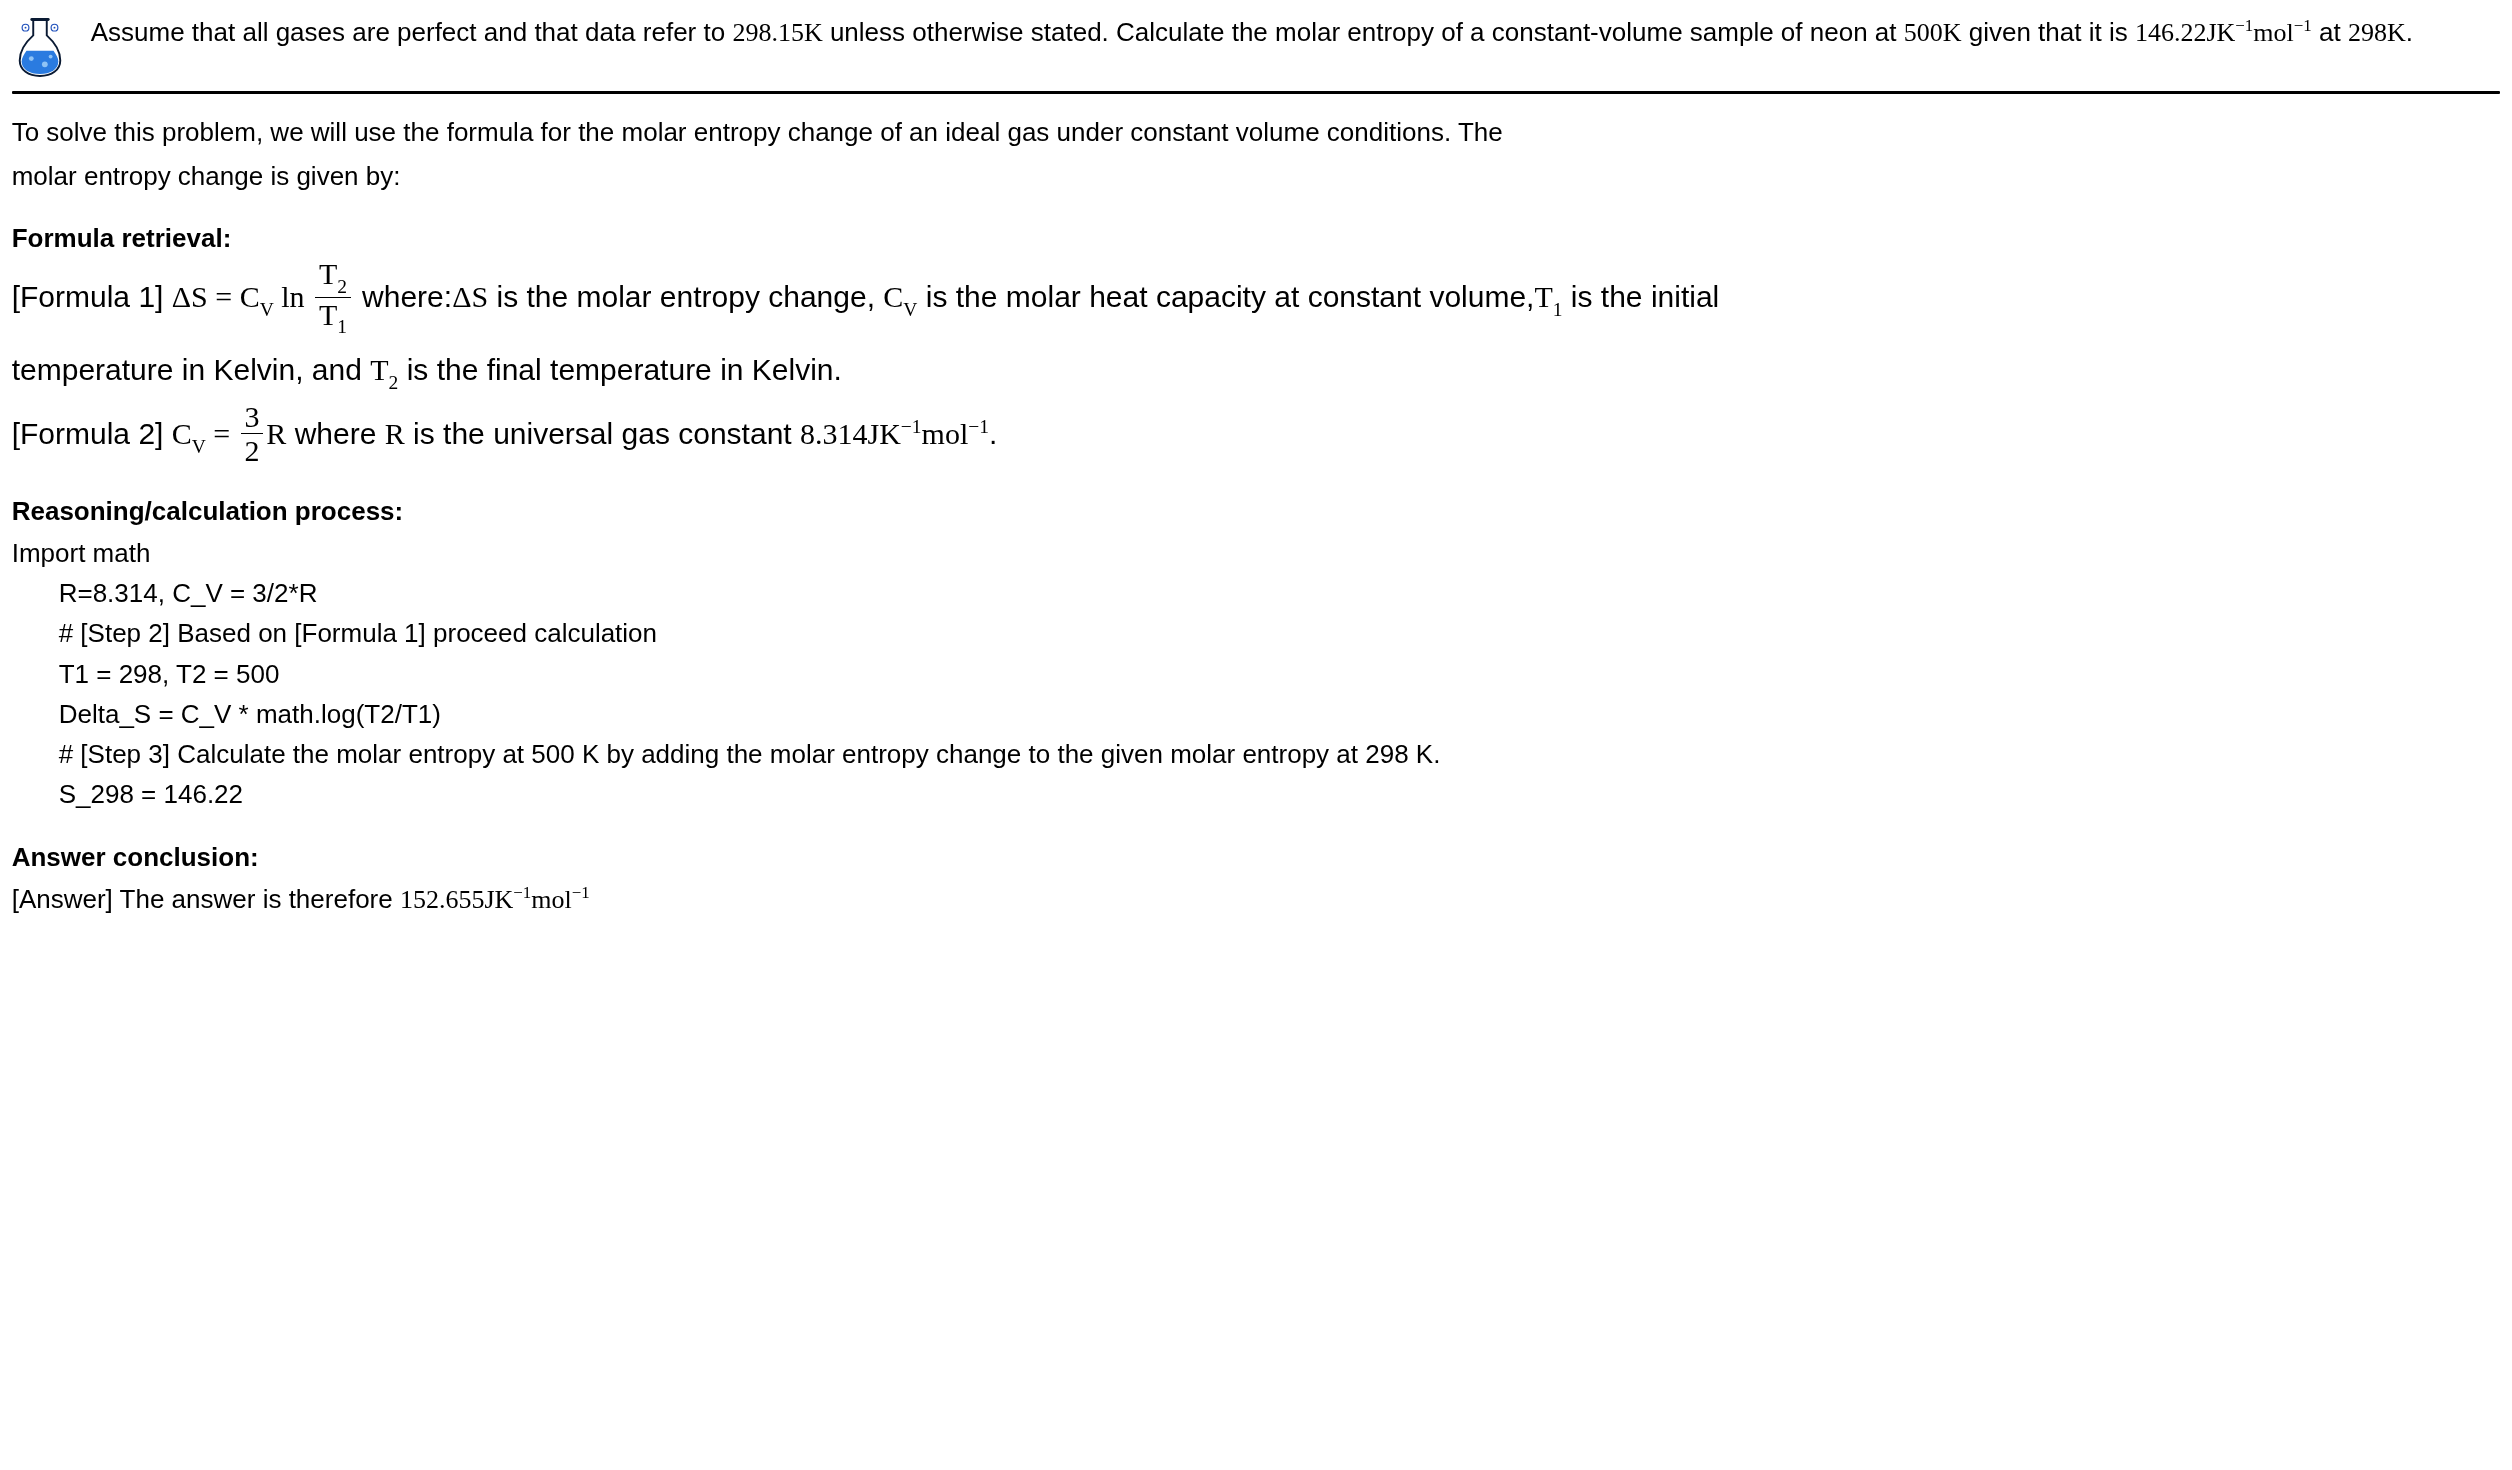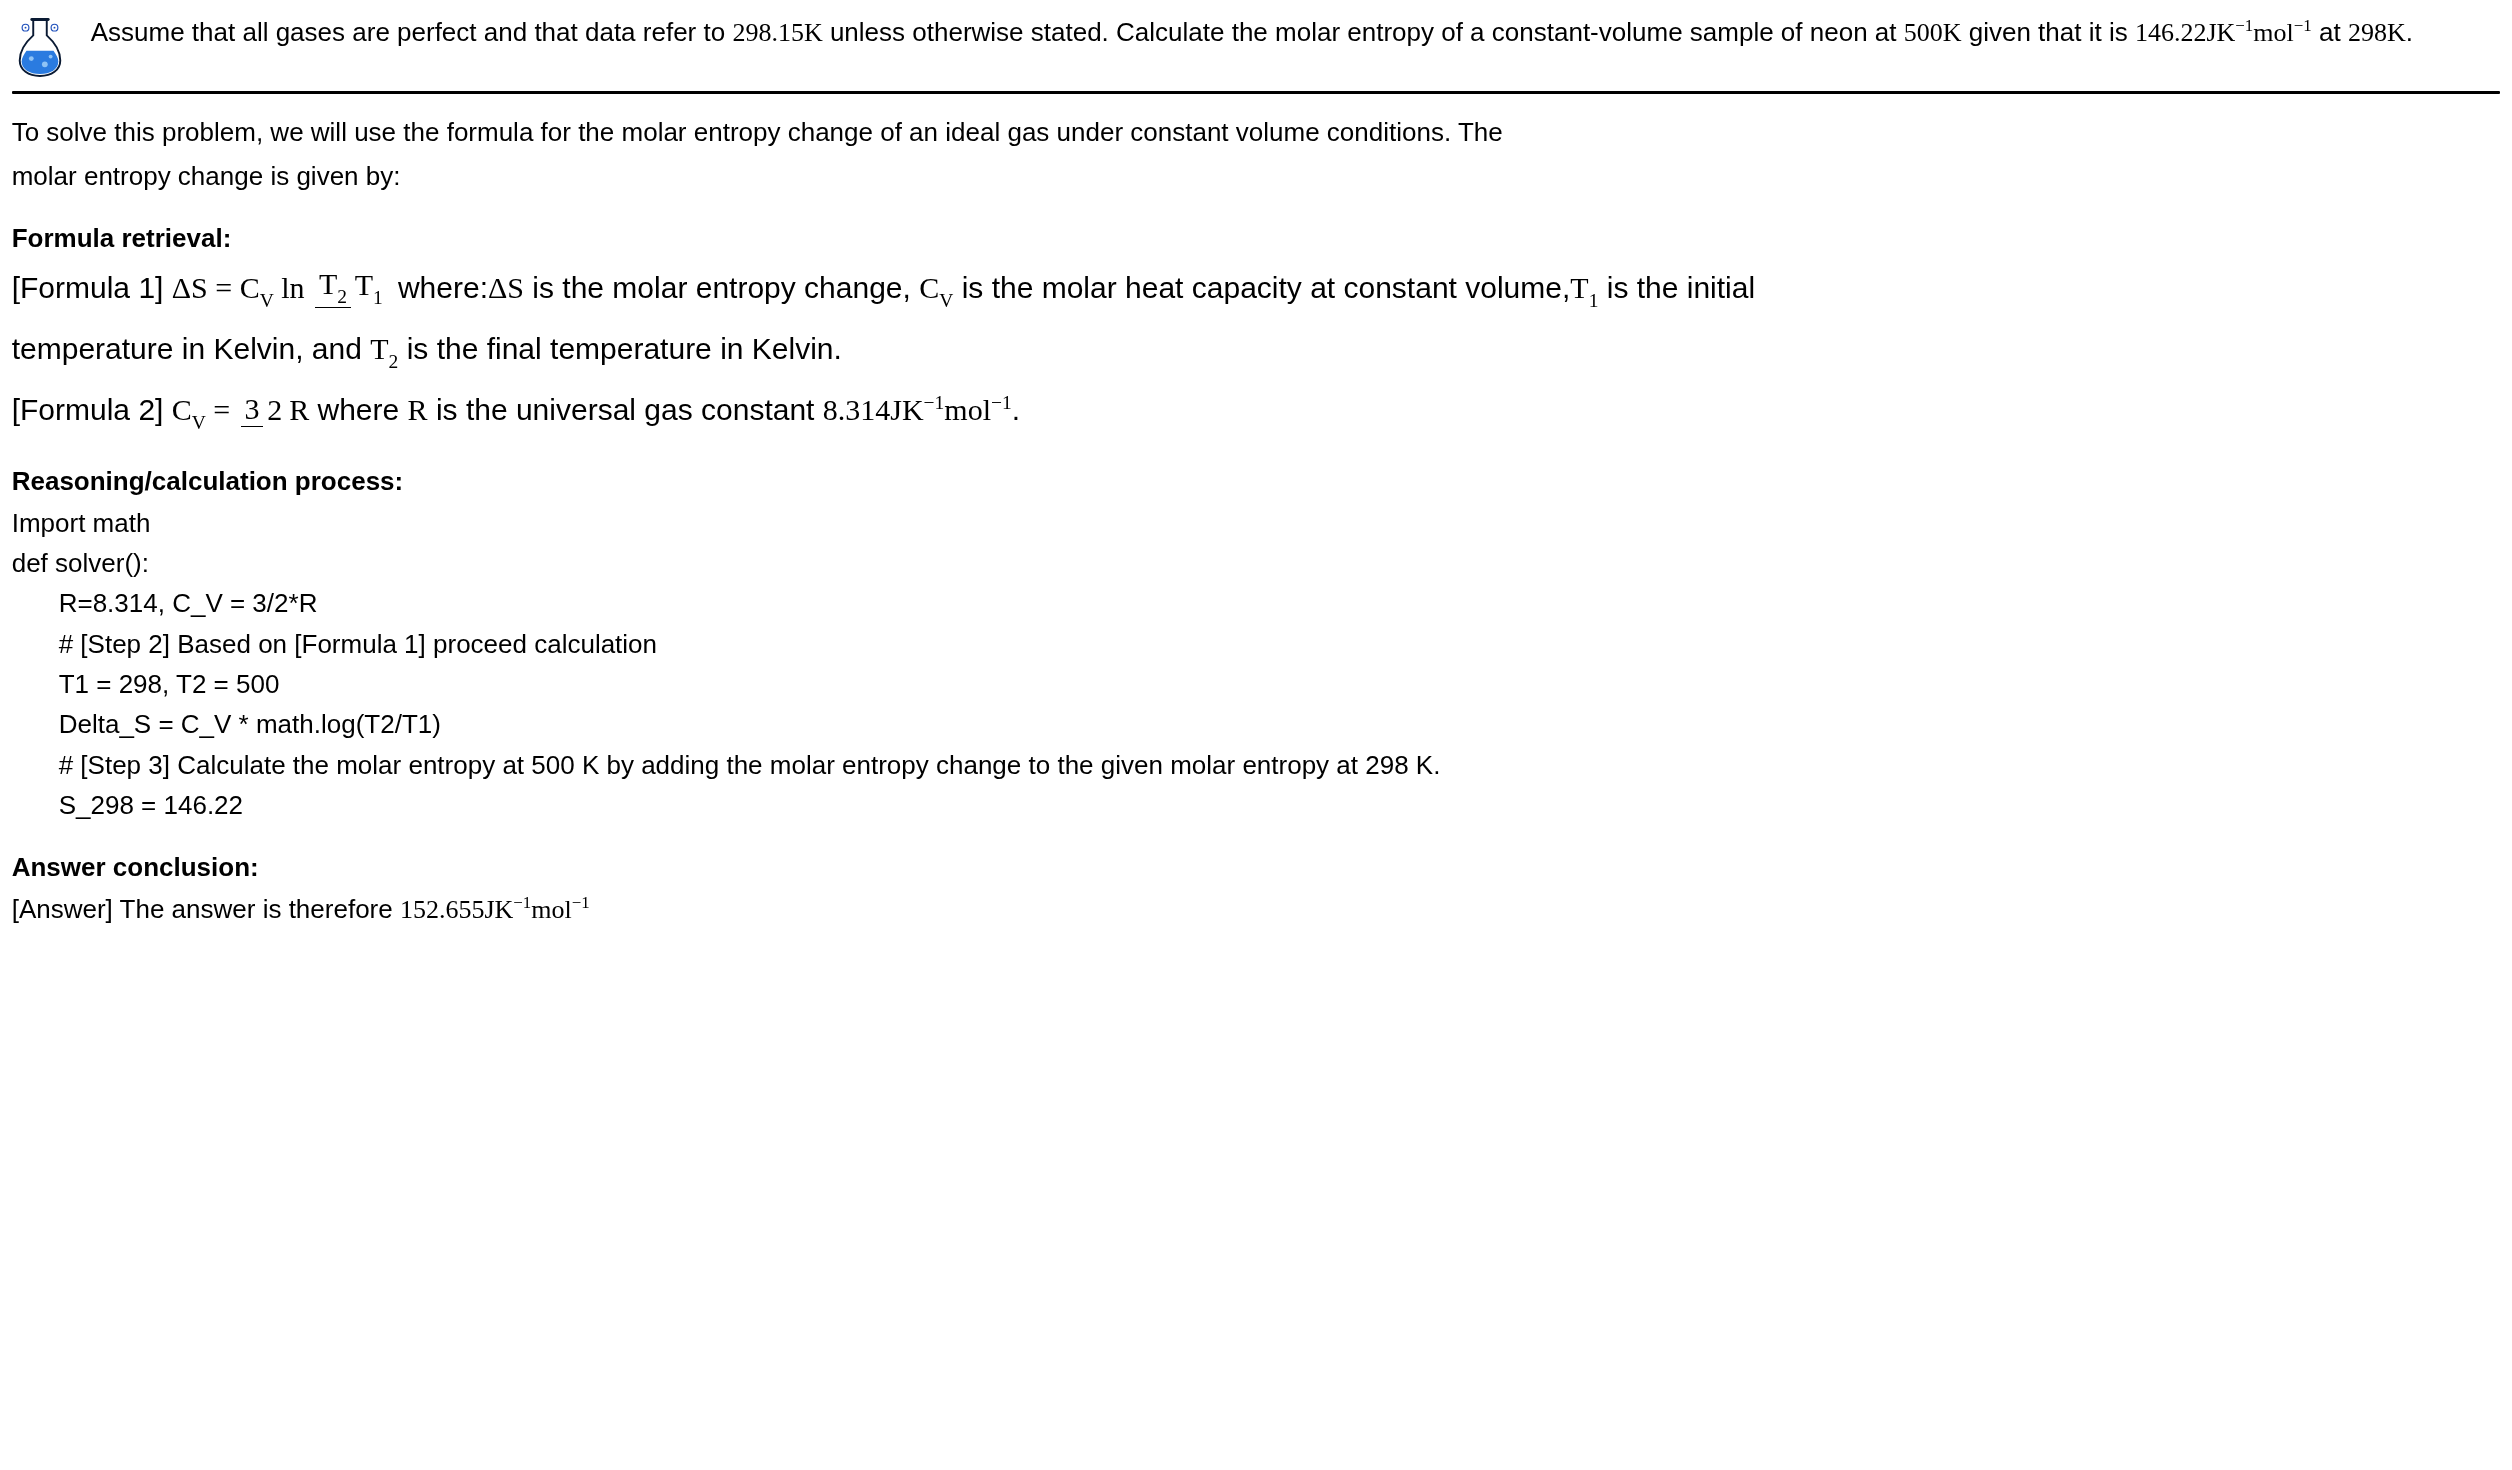--- a/index.html
+++ b/index.html
@@ -47,21 +47,21 @@
       font-size: 26px;
       margin-top: 23px;
       margin-bottom: 1.9px;
     }
     .math { font-family: Georgia, "Times New Roman", serif; }
     .mathup { font-family: Georgia, "Times New Roman", serif; font-style: normal; }
     .sub { vertical-align: sub; font-size: 0.65em; position: relative; top: 0.1em; }
     .sup { vertical-align: super; font-size: 0.65em; }
     .frac {
       display: inline-flex;
-      flex-direction: row;
+      flex-direction: column;
       vertical-align: middle;
       text-align: center;
       font-family: Georgia, "Times New Roman", serif;
       line-height: 1.05;
       margin: 0 2.9px;
       position: relative;
       top: -1.9px;
     }
     .frac .num {
       border-bottom: 1.3px solid #000;
@@ -122,21 +122,20 @@
   <span>[Formula 2] </span><span class="math nowrap"><span>C</span><span class="sub">V</span></span><span class="mathup"> = </span><span class="frac mathup">
       <span class="num">3</span>
       <span class="den">2</span>
     </span><span class="math">R</span><span> where </span><span class="math">R</span><span> is the universal gas constant </span><span class="mathup nowrap"><span>8.314JK</span><span class="sup">−1</span><span class="math">mol</span><span class="sup">−1</span></span><span>.</span>
 </div>
 
 <div class="section-heading">Reasoning/calculation process:</div>
 
 <div class="code-block">
   <div>Import math</div>
-  <div>def solver():</div>
   <div class="indent">R=8.314, C_V = 3/2*R</div>
   <div class="indent"># [Step 2] Based on [Formula 1] proceed calculation</div>
   <div class="indent">T1 = 298, T2 = 500</div>
   <div class="indent">Delta_S = C_V * math.log(T2/T1)</div>
   <div class="indent"># [Step 3] Calculate the molar entropy at 500 K by adding the molar entropy change to the given molar entropy at 298 K.</div>
   <div class="indent">S_298 = 146.22</div>
 </div>
 
 <div class="section-heading">Answer conclusion:</div>
 

